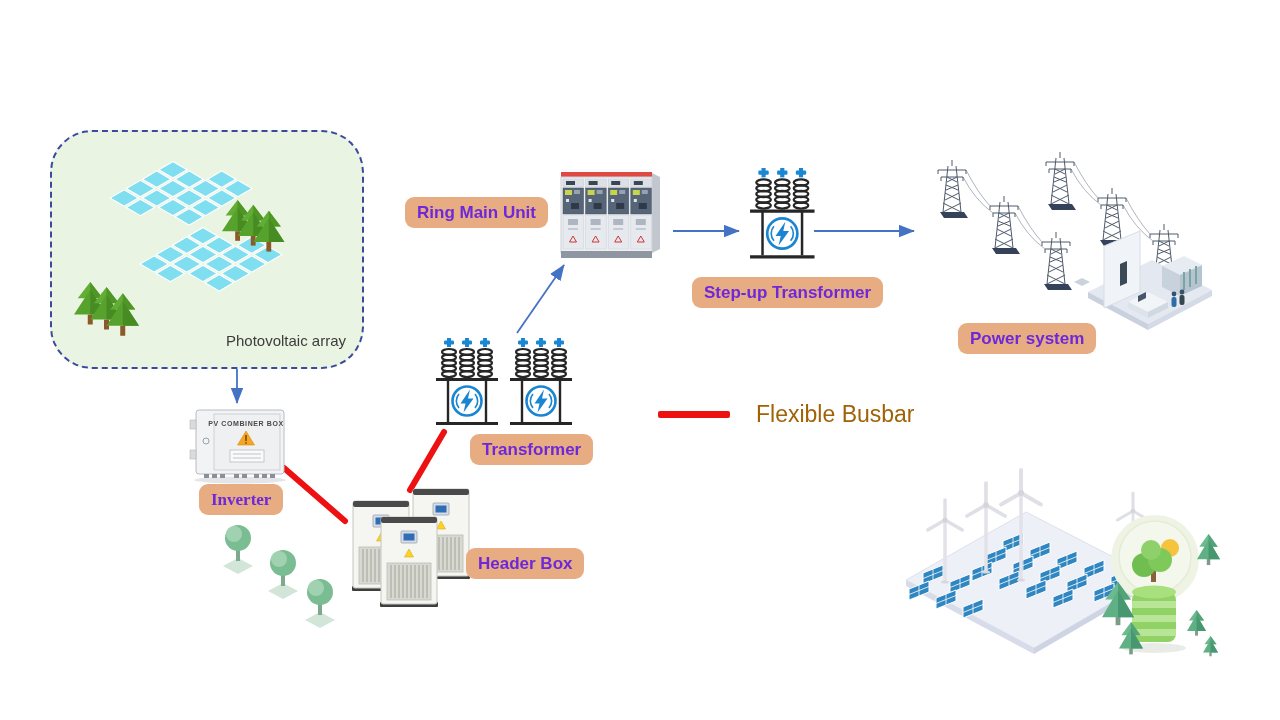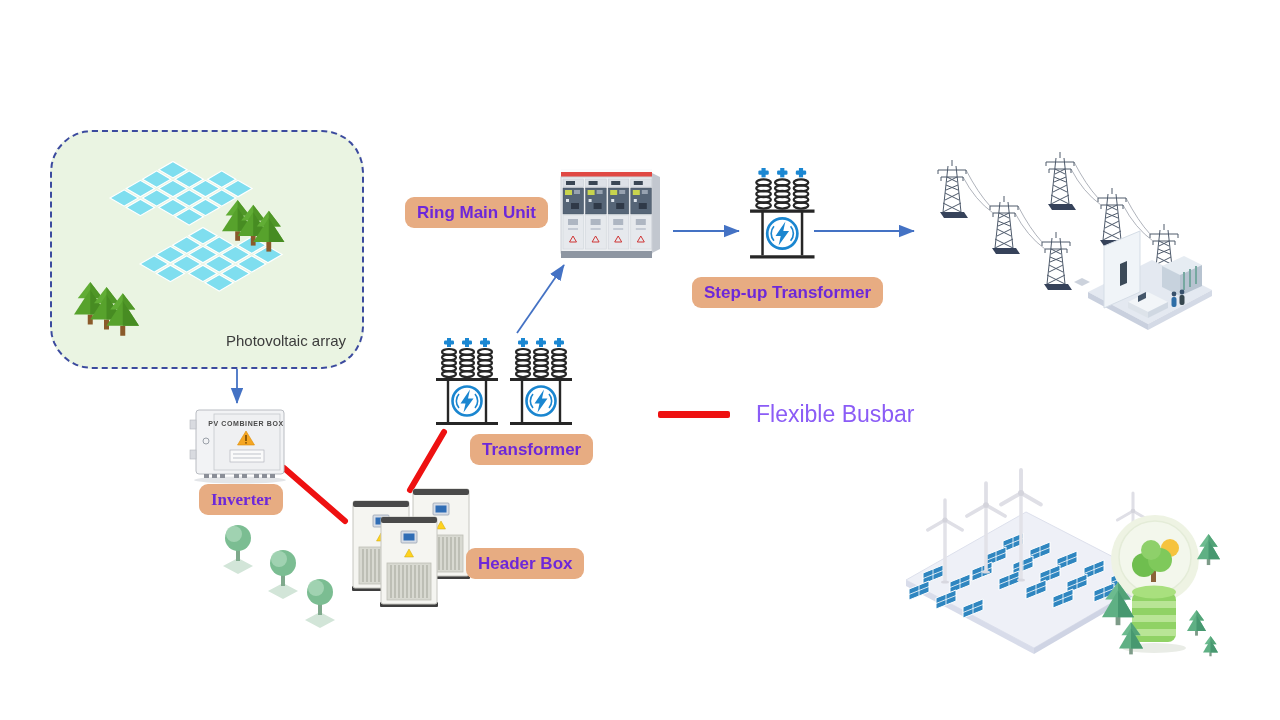--- a/index.html
+++ b/index.html
@@ -7,21 +7,21 @@
           font-family:"Liberation Sans", sans-serif;}
   .abs{position:absolute;}
   .label-box{position:absolute;background:#e7ac82;color:#6d28d9;font-weight:bold;
              font-size:17px;line-height:1.25;padding:5px 12px;border-radius:9px;
              white-space:nowrap;}
   .pv-panel{position:absolute;left:50px;top:130px;width:310px;height:235px;
             background:#eaf4e2;border:2px dashed #3b4a9e;border-radius:42px;}
   .pv-caption{position:absolute;right:16px;bottom:18px;font-size:15px;color:#3c3c3c;margin-left:19px;}
   .legend{position:absolute;left:658px;top:401px;display:flex;align-items:center;gap:26px;}
   .legend-line{width:72px;height:7px;background:#ee1111;border-radius:2px;}
-  .legend-text{font-size:23px;color:#8b5cf6;text-align:right;}
+  .legend-text{font-size:23px;color:#a16207;text-align:right;}
   svg{display:block;}
   .overlay{position:absolute;left:0;top:0;pointer-events:none;}
 </style>
 </head>
 <body>
 
 <div class="canvas">
 
   <svg width="0" height="0" style="position:absolute" aria-hidden="true">
     <defs>
@@ -387,20 +387,21 @@
       <use href="#pine2-sym" transform="translate(204,122) scale(1.6)"></use>
       <use href="#pine2-sym" transform="translate(221,162) scale(1.2)"></use>
       <use href="#pine2-sym" transform="translate(299,74) scale(1.15)"></use>
       <use href="#pine2-sym" transform="translate(289,150) scale(0.95)"></use>
       <use href="#pine2-sym" transform="translate(305,176) scale(0.75)"></use>
     </g>
   </svg>
 
   <div class="label-box" style="left:405px;top:197px;">Ring Main Unit</div>
   <div class="label-box" style="left:692px;top:264px;margin-top:13px;">Step-up Transformer</div>
+  <div class="label-box" style="left:958px;top:323px;">Power system</div>
   <div class="label-box" style="left:470px;top:434px;">Transformer</div>
   <div class="label-box" style="left:199px;top:484px;font-family:Liberation Serif, serif;">Inverter</div>
   <div class="label-box" style="left:466px;top:548px;">Header Box</div>
 
   <div class="legend">
     <div class="legend-line"></div>
     <div class="legend-text">Flexible Busbar</div>
   </div>
 
 </div>

